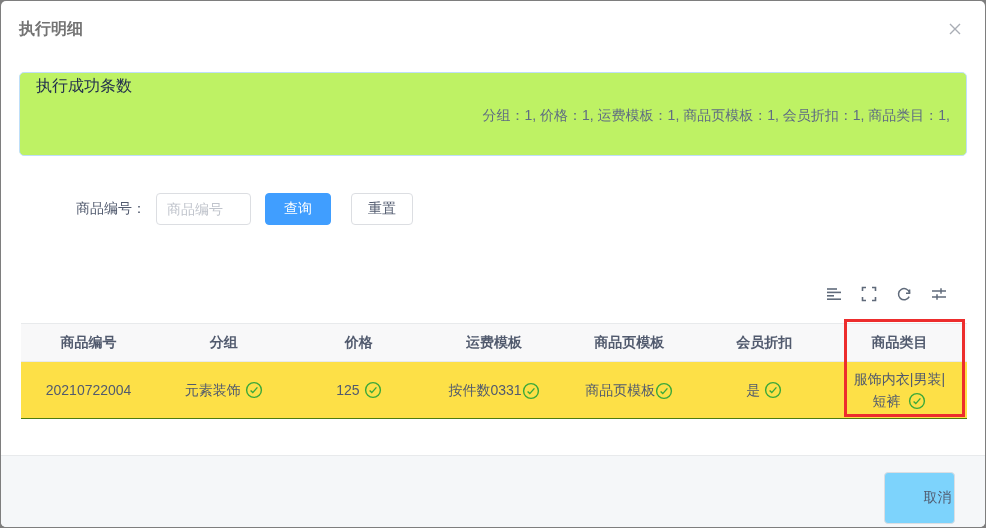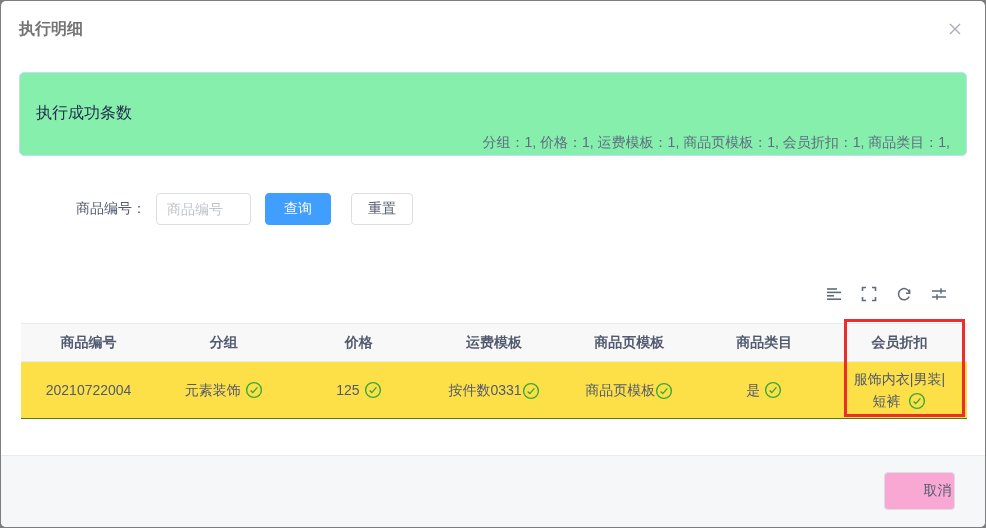--- a/index.html
+++ b/index.html
@@ -23,24 +23,24 @@
     font-size: 16px; font-weight: 700; color: #737373;
   }
   .close-btn {
     position: absolute; right: 20px; top: 18px;
     width: 20px; height: 20px; cursor: pointer;
     display: flex; align-items: center; justify-content: center;
   }
   
   .alert {
     position: absolute; left: 18px; top: 71px; width: 948px; height: 84px;
-    background: #86efac;
+    background: #bef264;
     border: 1px solid #bfdff9;
     border-radius: 5px;
-    padding: 30px 16px;
+    padding: 3px 16px;
   }
   .alert-title { font-size: 16px; color: #23304d; margin-bottom: 10px; }
   .alert-desc  { font-size: 14px; color: #5f6c82; text-align: right; }
   
   .search-row {
     position: absolute; left: 75px; top: 192px; height: 32px;
     display: flex; align-items: center;
   }
   .search-label { font-size: 14px; color: #515a6e; margin-right: 10px; }
   .search-input {
@@ -105,22 +105,22 @@
     pointer-events: none; z-index: 6;
   }
   
   .footer {
     position: absolute; left: 0; right: 0; top: 454px; bottom: 0;
     background: #f5f7f9;
     border-top: 1px solid #e8eaec;
   }
   .btn-cancel {
     position: absolute; right: 30px; top: 16px;
-    width: 71px; height: 38px;
-    background: #f9a8d4; border: 1px solid #dcdee2; border-radius: 4px;
+    width: 71px; height: 52px;
+    background: #7dd3fc; border: 1px solid #dcdee2; border-radius: 4px;
     font-size: 14px; color: #515a6e; padding-left: 36px;
   }
 </style>
 </head>
 <body>
 
 <div class="modal">
 
   <div class="dlg-title">执行明细</div>
   <div class="close-btn">
@@ -172,22 +172,22 @@
     </svg>
   </div>
 
   <div class="table">
     <div class="thead">
       <div class="th">商品编号</div>
       <div class="th">分组</div>
       <div class="th">价格</div>
       <div class="th">运费模板</div>
       <div class="th">商品页模板</div>
+      <div class="th">会员折扣</div>
       <div class="th">商品类目</div>
-      <div class="th">会员折扣</div>
     </div>
     <div class="tr">
       <div class="td">
         <span>20210722004</span>
       </div>
       <div class="td">
         <span>元素装饰</span>
         <svg class="check-icon" viewBox="0 0 18 18">
           <circle cx="9" cy="9" r="7.4" fill="none" stroke="#3aa83a" stroke-width="1.4"></circle>
           <path d="M5.6 9.4 l2.2 2.2 L12.4 6.4" fill="none" stroke="#3aa83a" stroke-width="1.4"></path>

